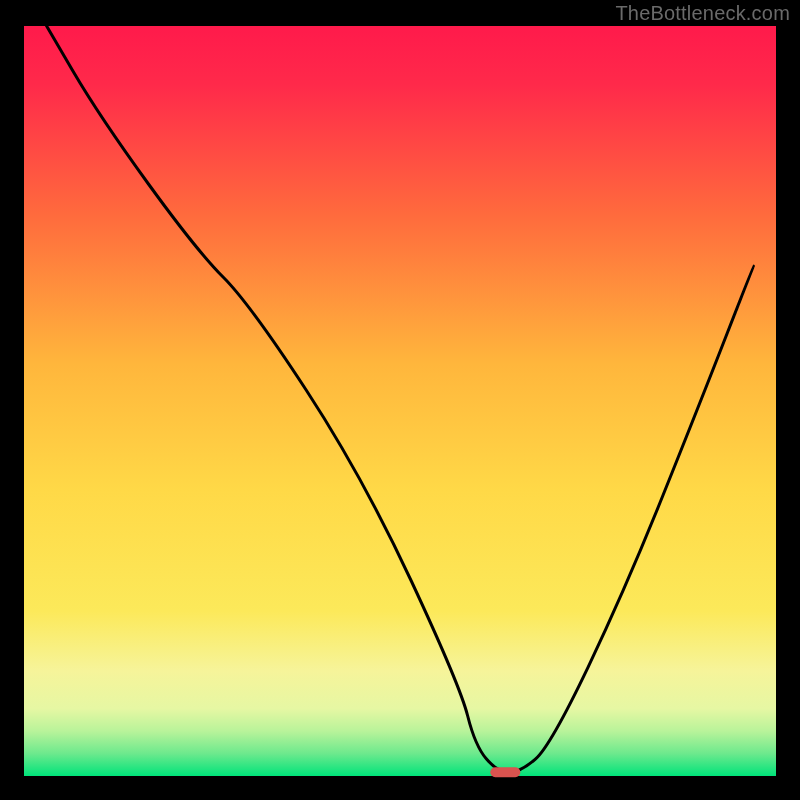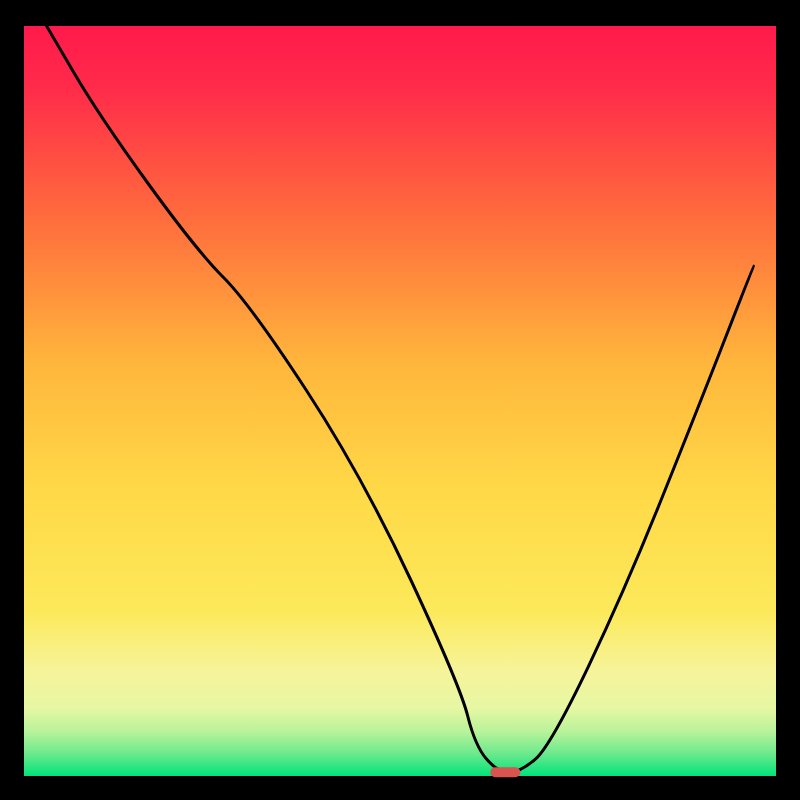--- a/index.html
+++ b/index.html
@@ -55,14 +55,15 @@
       </linearGradient>
     </defs>
 
     <rect x="24" y="26" width="752" height="750" fill="url(#bg-grad)"></rect>
 
     <path id="curve-path" fill="none" stroke="#000" stroke-width="3" stroke-linejoin="round" stroke-linecap="round" d="M 46.6 26.0 Q 46.6 26.0 72.9 71.0 Q 99.2 116.0 148.1 183.5 Q 197.0 251.0 223.3 277.3 Q 249.6 303.5 306.0 389.8 Q 362.4 476.0 411.3 581.0 Q 460.2 686.0 467.7 716.0 Q 475.2 746.0 486.5 759.1 Q 497.8 772.3 509.0 772.3 Q 520.3 772.3 535.4 759.1 Q 550.4 746.0 588.0 667.3 Q 625.6 588.5 663.2 494.8 Q 700.8 401.0 727.1 333.5 T 753.4 266.0"></path>
 
     <rect id="marker-rect" rx="5" ry="5" fill="#d9534f" x="490.3" y="767.3" width="30" height="10"></rect>
   </svg>
 
+  <div class="watermark">TheBottleneck.com</div>
 
 </div>
 
 </body></html>

